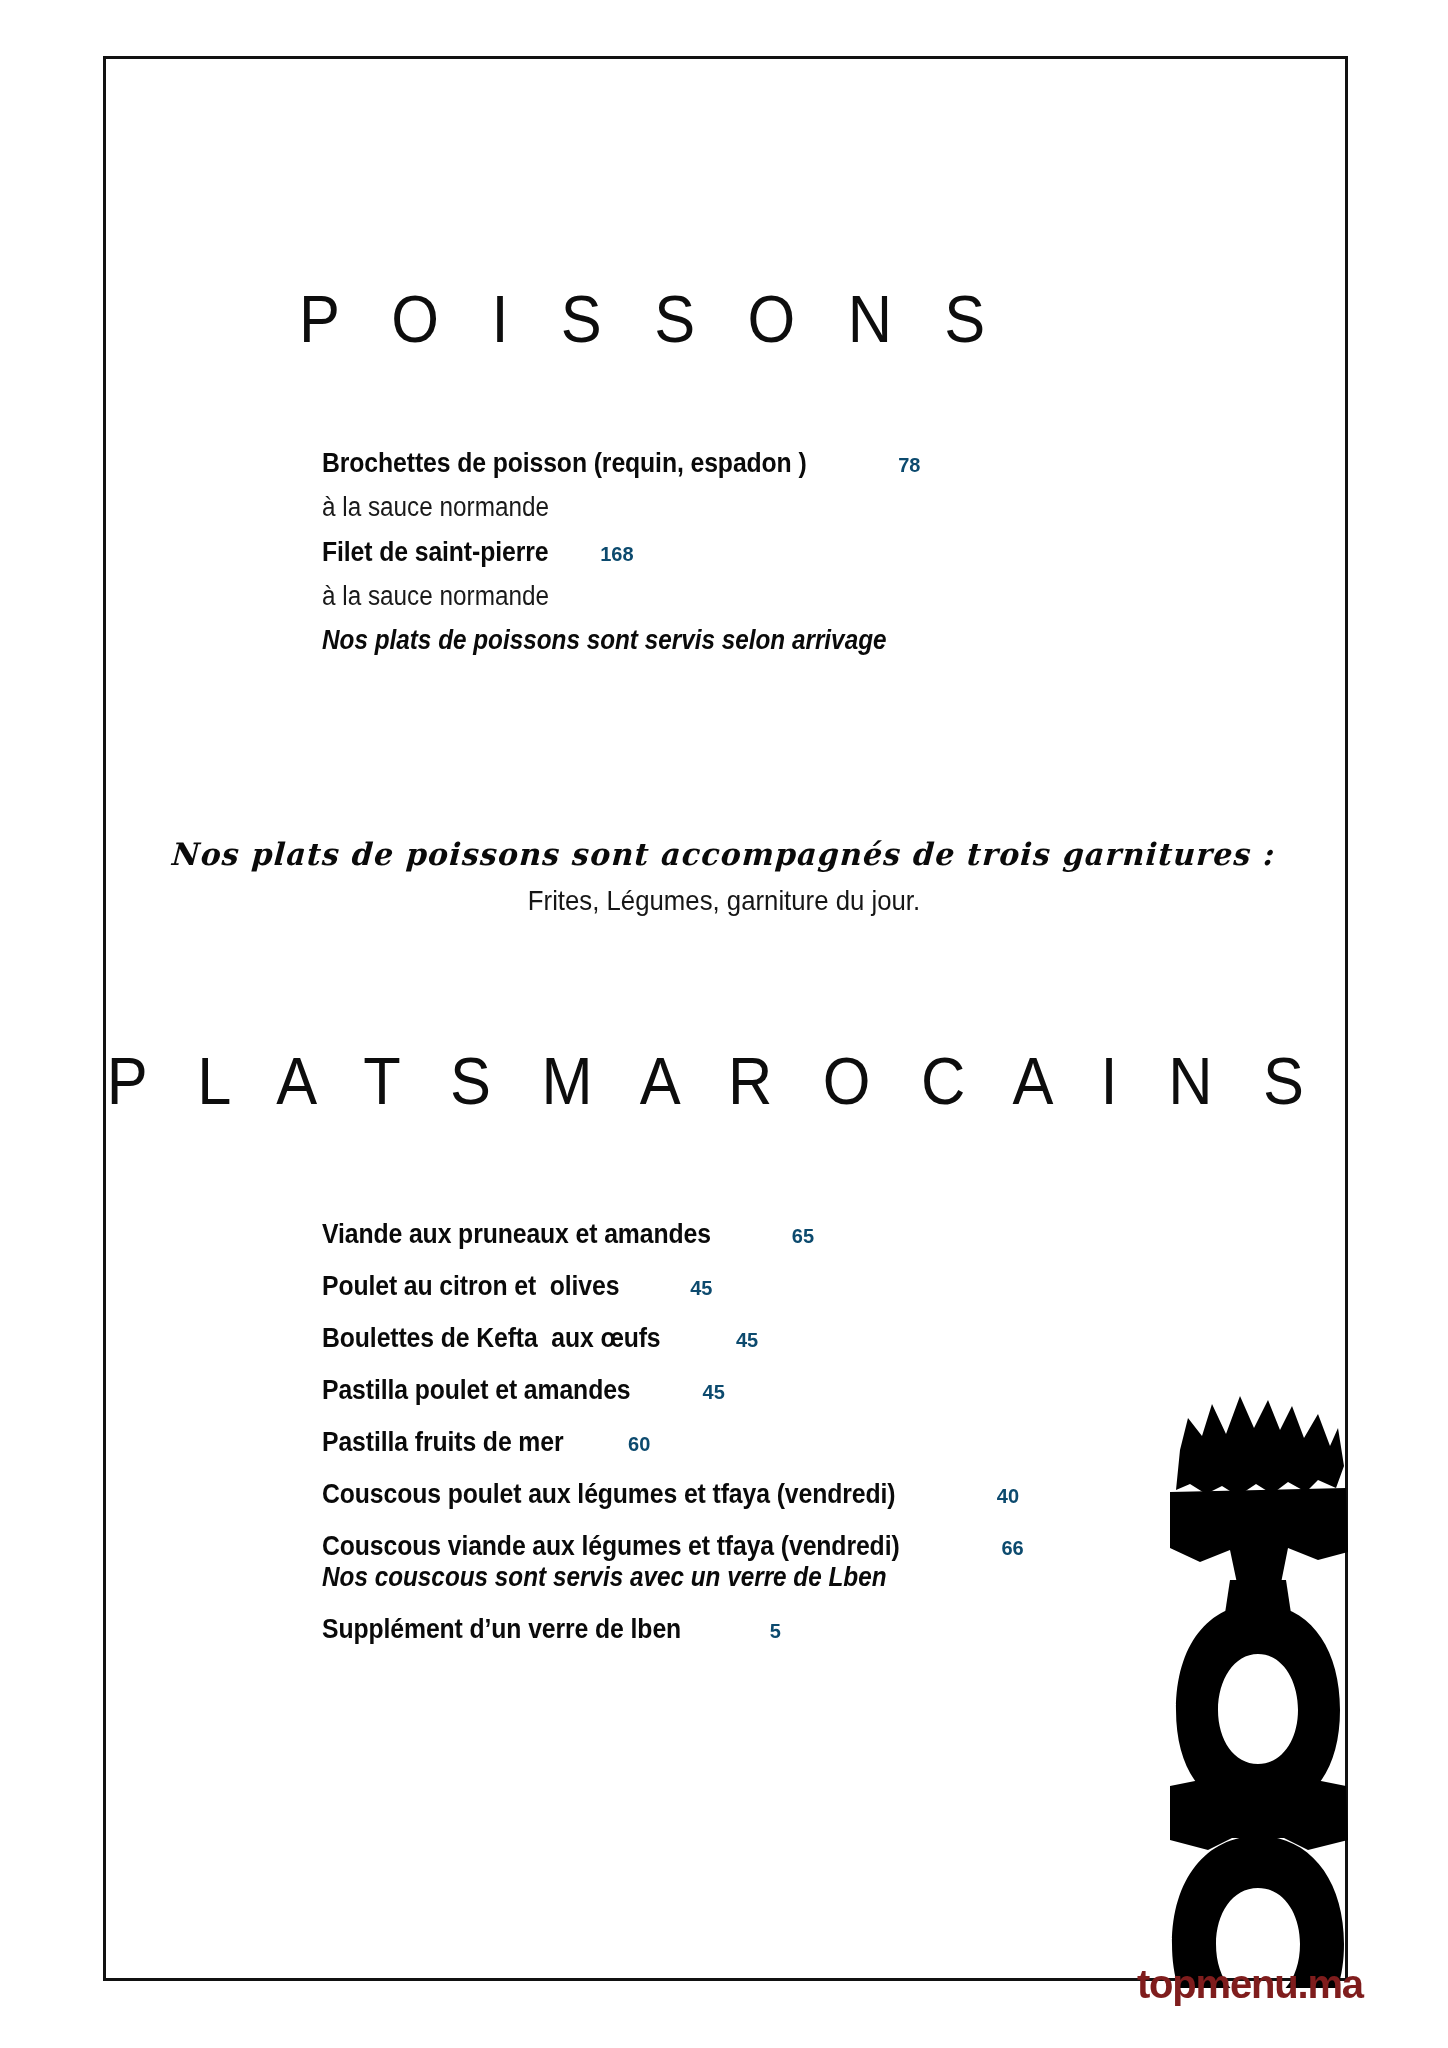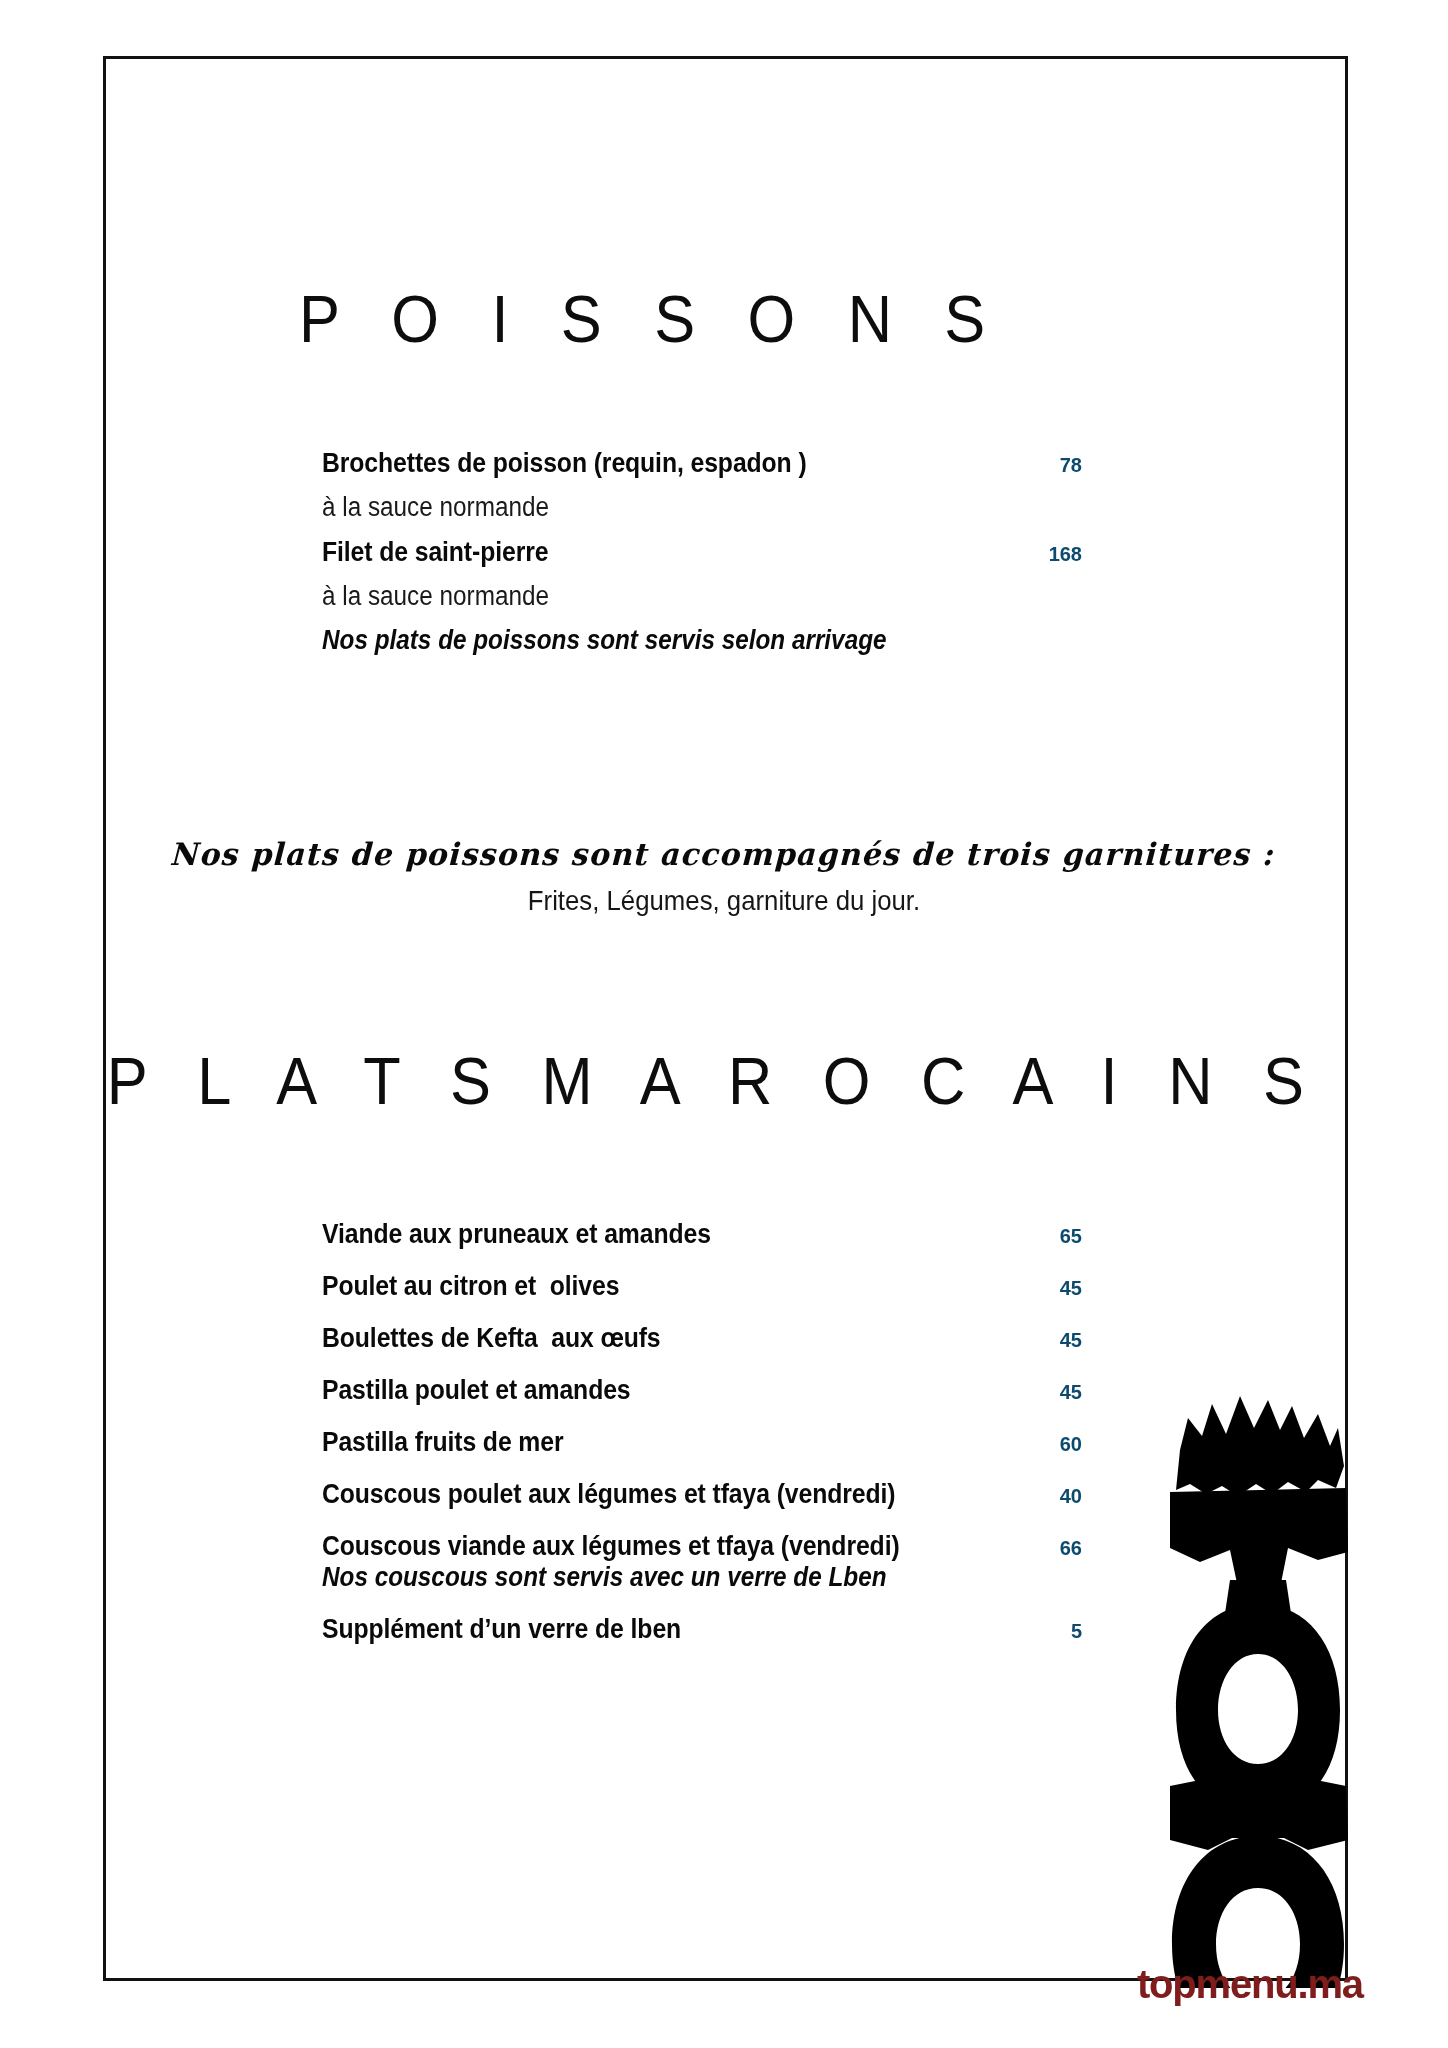--- a/index.html
+++ b/index.html
@@ -75,21 +75,21 @@
     left: 322px;
     width: 760px;
   }
   #poissons-list { top: 447px; }
   #marocains-list { top: 1218px; }
 
   .menu-row {
     position: relative;
     display: flex;
     align-items: baseline;
-    justify-content: space-between;
+    justify-content: flex-start;
   }
   .item-name {
     font-family: "Liberation Sans Narrow", "Liberation Sans", sans-serif;
     font-weight: bold;
     font-size: 27.5px;
     letter-spacing: -0.1px;
     color: #0a0a0a;
     transform: scaleX(0.90);
     transform-origin: left center;
     white-space: pre;
@@ -122,21 +122,21 @@
     font-style: italic;
     font-size: 27px;
     color: #0a0a0a;
     transform: scaleX(0.90);
     transform-origin: left center;
     white-space: pre;
   }
 
   .row-gap-default { margin-bottom: 13px; }
   .row-gap-tight   { margin-bottom: 0; }
-  .row-gap-wide    { margin-bottom: 20px; gap: 41px; }
+  .row-gap-wide    { margin-bottom: 20px; }
 
   
   #garnish-block {
     position: absolute;
     left: 0;
     top: 836px;
     width: 1448px;
     text-align: center;
   }
   #garnish-script {

